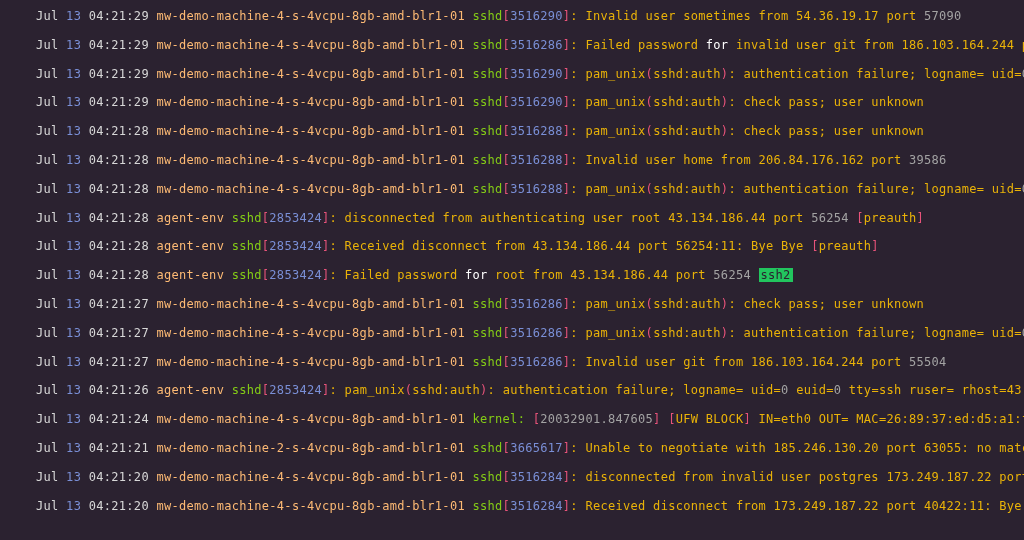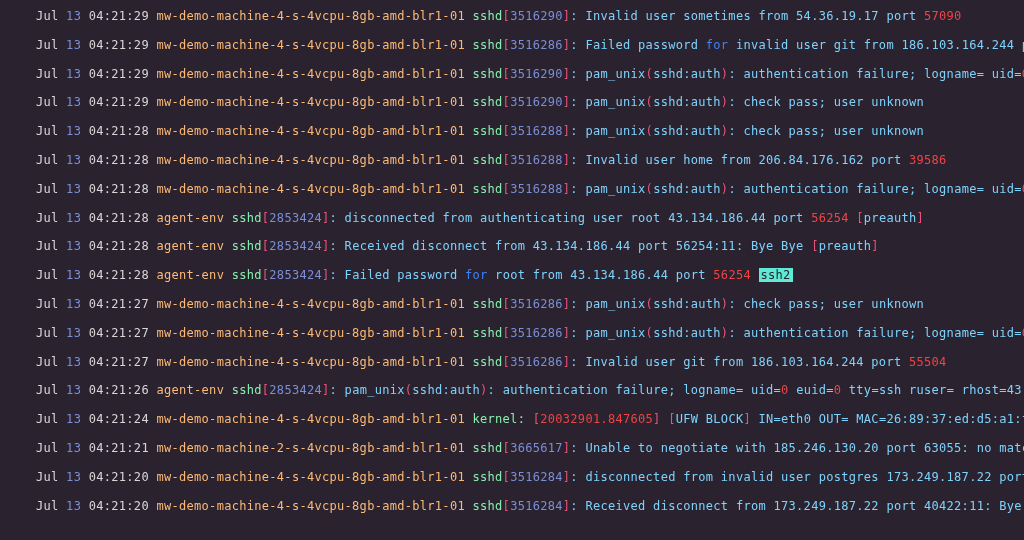--- a/index.html
+++ b/index.html
@@ -14,28 +14,28 @@
       letter-spacing: 0.3px;
     }
     .log-line {
       line-height: 1.4;
       margin-bottom: 12px;
     }
     .c-month { color: #d8d8d8; margin-left: 24px; }
     .c-day { color: #7a8fd6; margin-top: 24px; }
     .c-time { color: #d8d8d8; text-align: right; }
     .c-host { color: #fdba74; }
-    .c-proc { color: #86efac; }
+    .c-proc { color: #84cc16; }
     .c-bracket { color: #e8537a; }
     .c-pid { color: #7a8fd6; margin-top: 8px; }
-    .c-msg { color: #7dd3fc; }
+    .c-msg { color: #eab308; }
     .c-paren { color: #e8537a; }
-    .c-num-purple { color: #ef4444; }
-    .c-kw-red { color: #3b82f6; }
-    .c-hl-bg { background-color: #5eead4; color: #2b2230; padding: 0 2px; }
+    .c-num-purple { color: #a3a3a3; }
+    .c-kw-red { color: #ffffff; }
+    .c-hl-bg { background-color: #22c55e; color: #2b2230; padding: 0 2px; }
     .c-rbracket { color: #e8537a; }
     .c-lbracket { color: #e8537a; }
   </style>
 </head>
 <body>
 
 <div id="log-container">
     <div class="log-line"><span class="c-month">Jul</span><span> </span><span class="c-day">13</span><span> </span><span class="c-time">04:21:29</span><span> </span><span class="c-host">mw-demo-machine-4-s-4vcpu-8gb-amd-blr1-01</span><span> </span><span class="c-proc">sshd</span><span class="c-bracket">[</span><span class="c-pid">3516290</span><span class="c-bracket">]</span><span class="c-msg">: Invalid user sometimes from 54.36.19.17 port </span><span class="c-num-purple">57090</span></div>
     <div class="log-line"><span class="c-month">Jul</span><span> </span><span class="c-day">13</span><span> </span><span class="c-time">04:21:29</span><span> </span><span class="c-host">mw-demo-machine-4-s-4vcpu-8gb-amd-blr1-01</span><span> </span><span class="c-proc">sshd</span><span class="c-bracket">[</span><span class="c-pid">3516286</span><span class="c-bracket">]</span><span class="c-msg">: Failed password </span><span class="c-kw-red">for</span><span class="c-msg"> invalid user git from 186.103.164.244 port </span></div>
     <div class="log-line"><span class="c-month">Jul</span><span> </span><span class="c-day">13</span><span> </span><span class="c-time">04:21:29</span><span> </span><span class="c-host">mw-demo-machine-4-s-4vcpu-8gb-amd-blr1-01</span><span> </span><span class="c-proc">sshd</span><span class="c-bracket">[</span><span class="c-pid">3516290</span><span class="c-bracket">]</span><span class="c-msg">: pam_unix</span><span class="c-paren">(</span><span class="c-msg">sshd:auth</span><span class="c-paren">)</span><span class="c-msg">: authentication failure; logname= uid=</span><span class="c-num-purple">0</span><span class="c-msg"> euid=</span></div>

